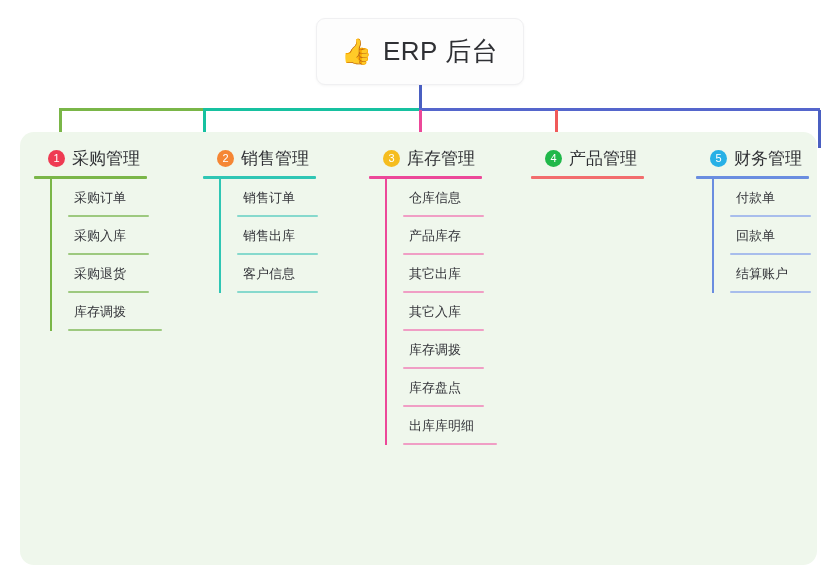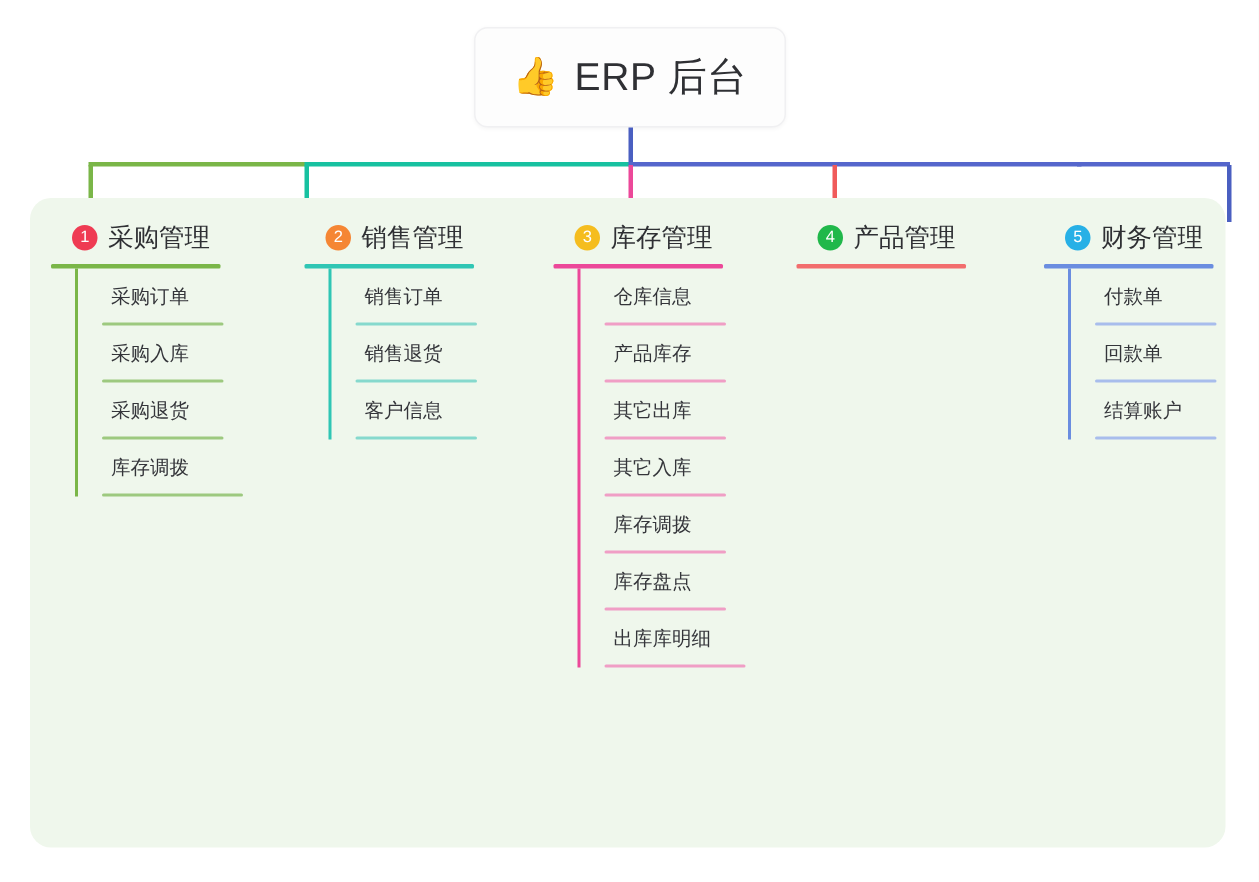--- a/index.html
+++ b/index.html
@@ -182,21 +182,21 @@
     <span class="col-title">销售管理</span>
   </div>
   <div class="head-rule" style="background:#2fc6b4; width:113px;"></div>
   <div class="branch">
     <div class="spine" style="background:#2fc6b4;"></div>
     <div class="leaf">
       <span class="leaf-text">销售订单</span>
       <span class="leaf-rule" style="background:#86d9cd; width:81px;"></span>
     </div>
     <div class="leaf">
-      <span class="leaf-text">销售退货</span>
+      <span class="leaf-text">销售出库</span>
       <span class="leaf-rule" style="background:#86d9cd; width:81px;"></span>
     </div>
     <div class="leaf">
       <span class="leaf-text">客户信息</span>
       <span class="leaf-rule" style="background:#86d9cd; width:81px;"></span>
     </div>
   </div>
 </div>
 
 <div class="column" style="left:369px; width:120px;">

